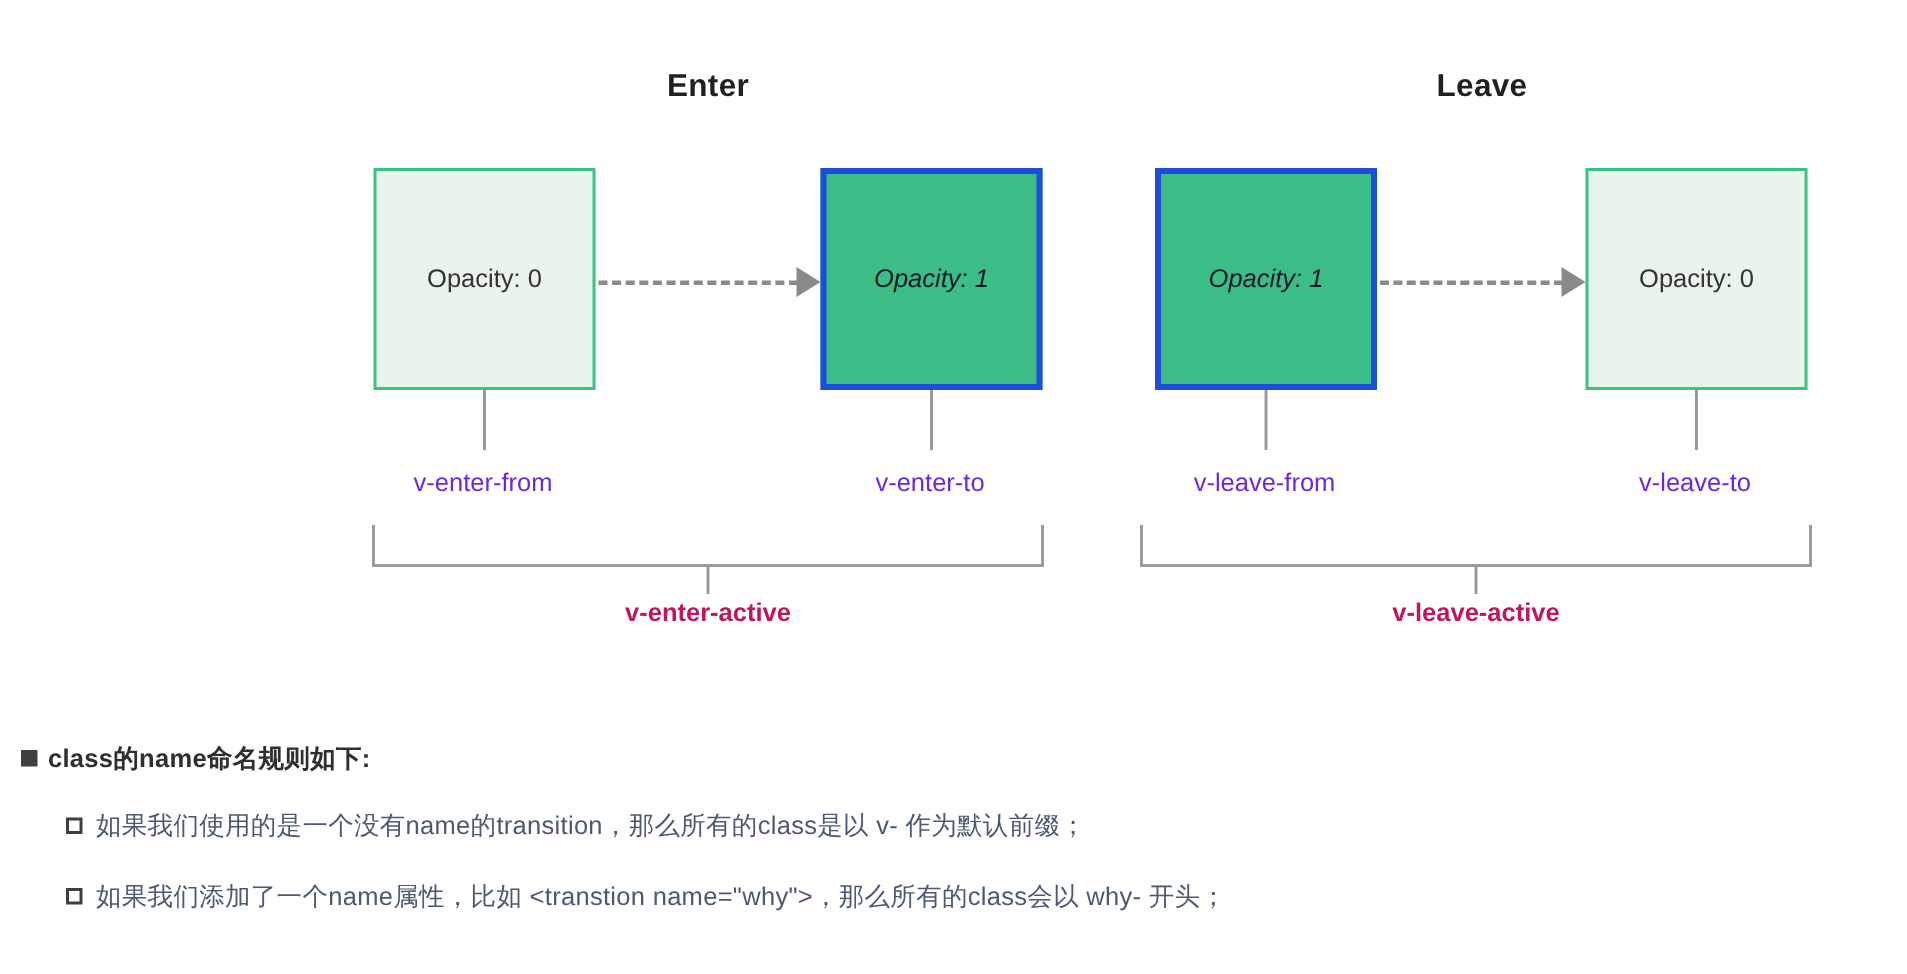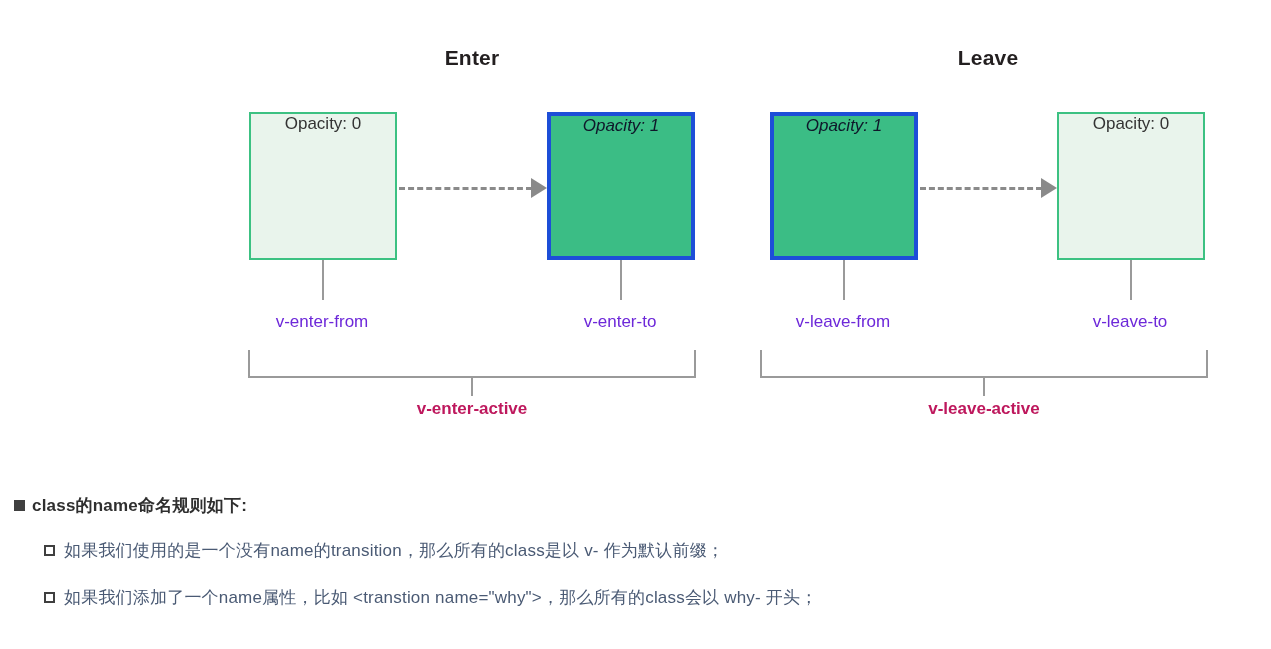--- a/index.html
+++ b/index.html
@@ -35,20 +35,21 @@
   }
   #title-enter { left: 372px; top: 46px; width: 200px; }
   #title-leave { left: 888px; top: 46px; width: 200px; }
 
   .state-box {
     position: absolute;
     width: 148px;
     height: 148px;
     box-sizing: border-box;
     display: flex;
+    align-items: center;
     justify-content: center;
     font-size: 17px;
   }
   .state-box.light {
     background: #e9f4ec;
     border: 2px solid #3cc182;
     color: #333333;
   }
   .state-box.solid {
     background: #3bbd85;

